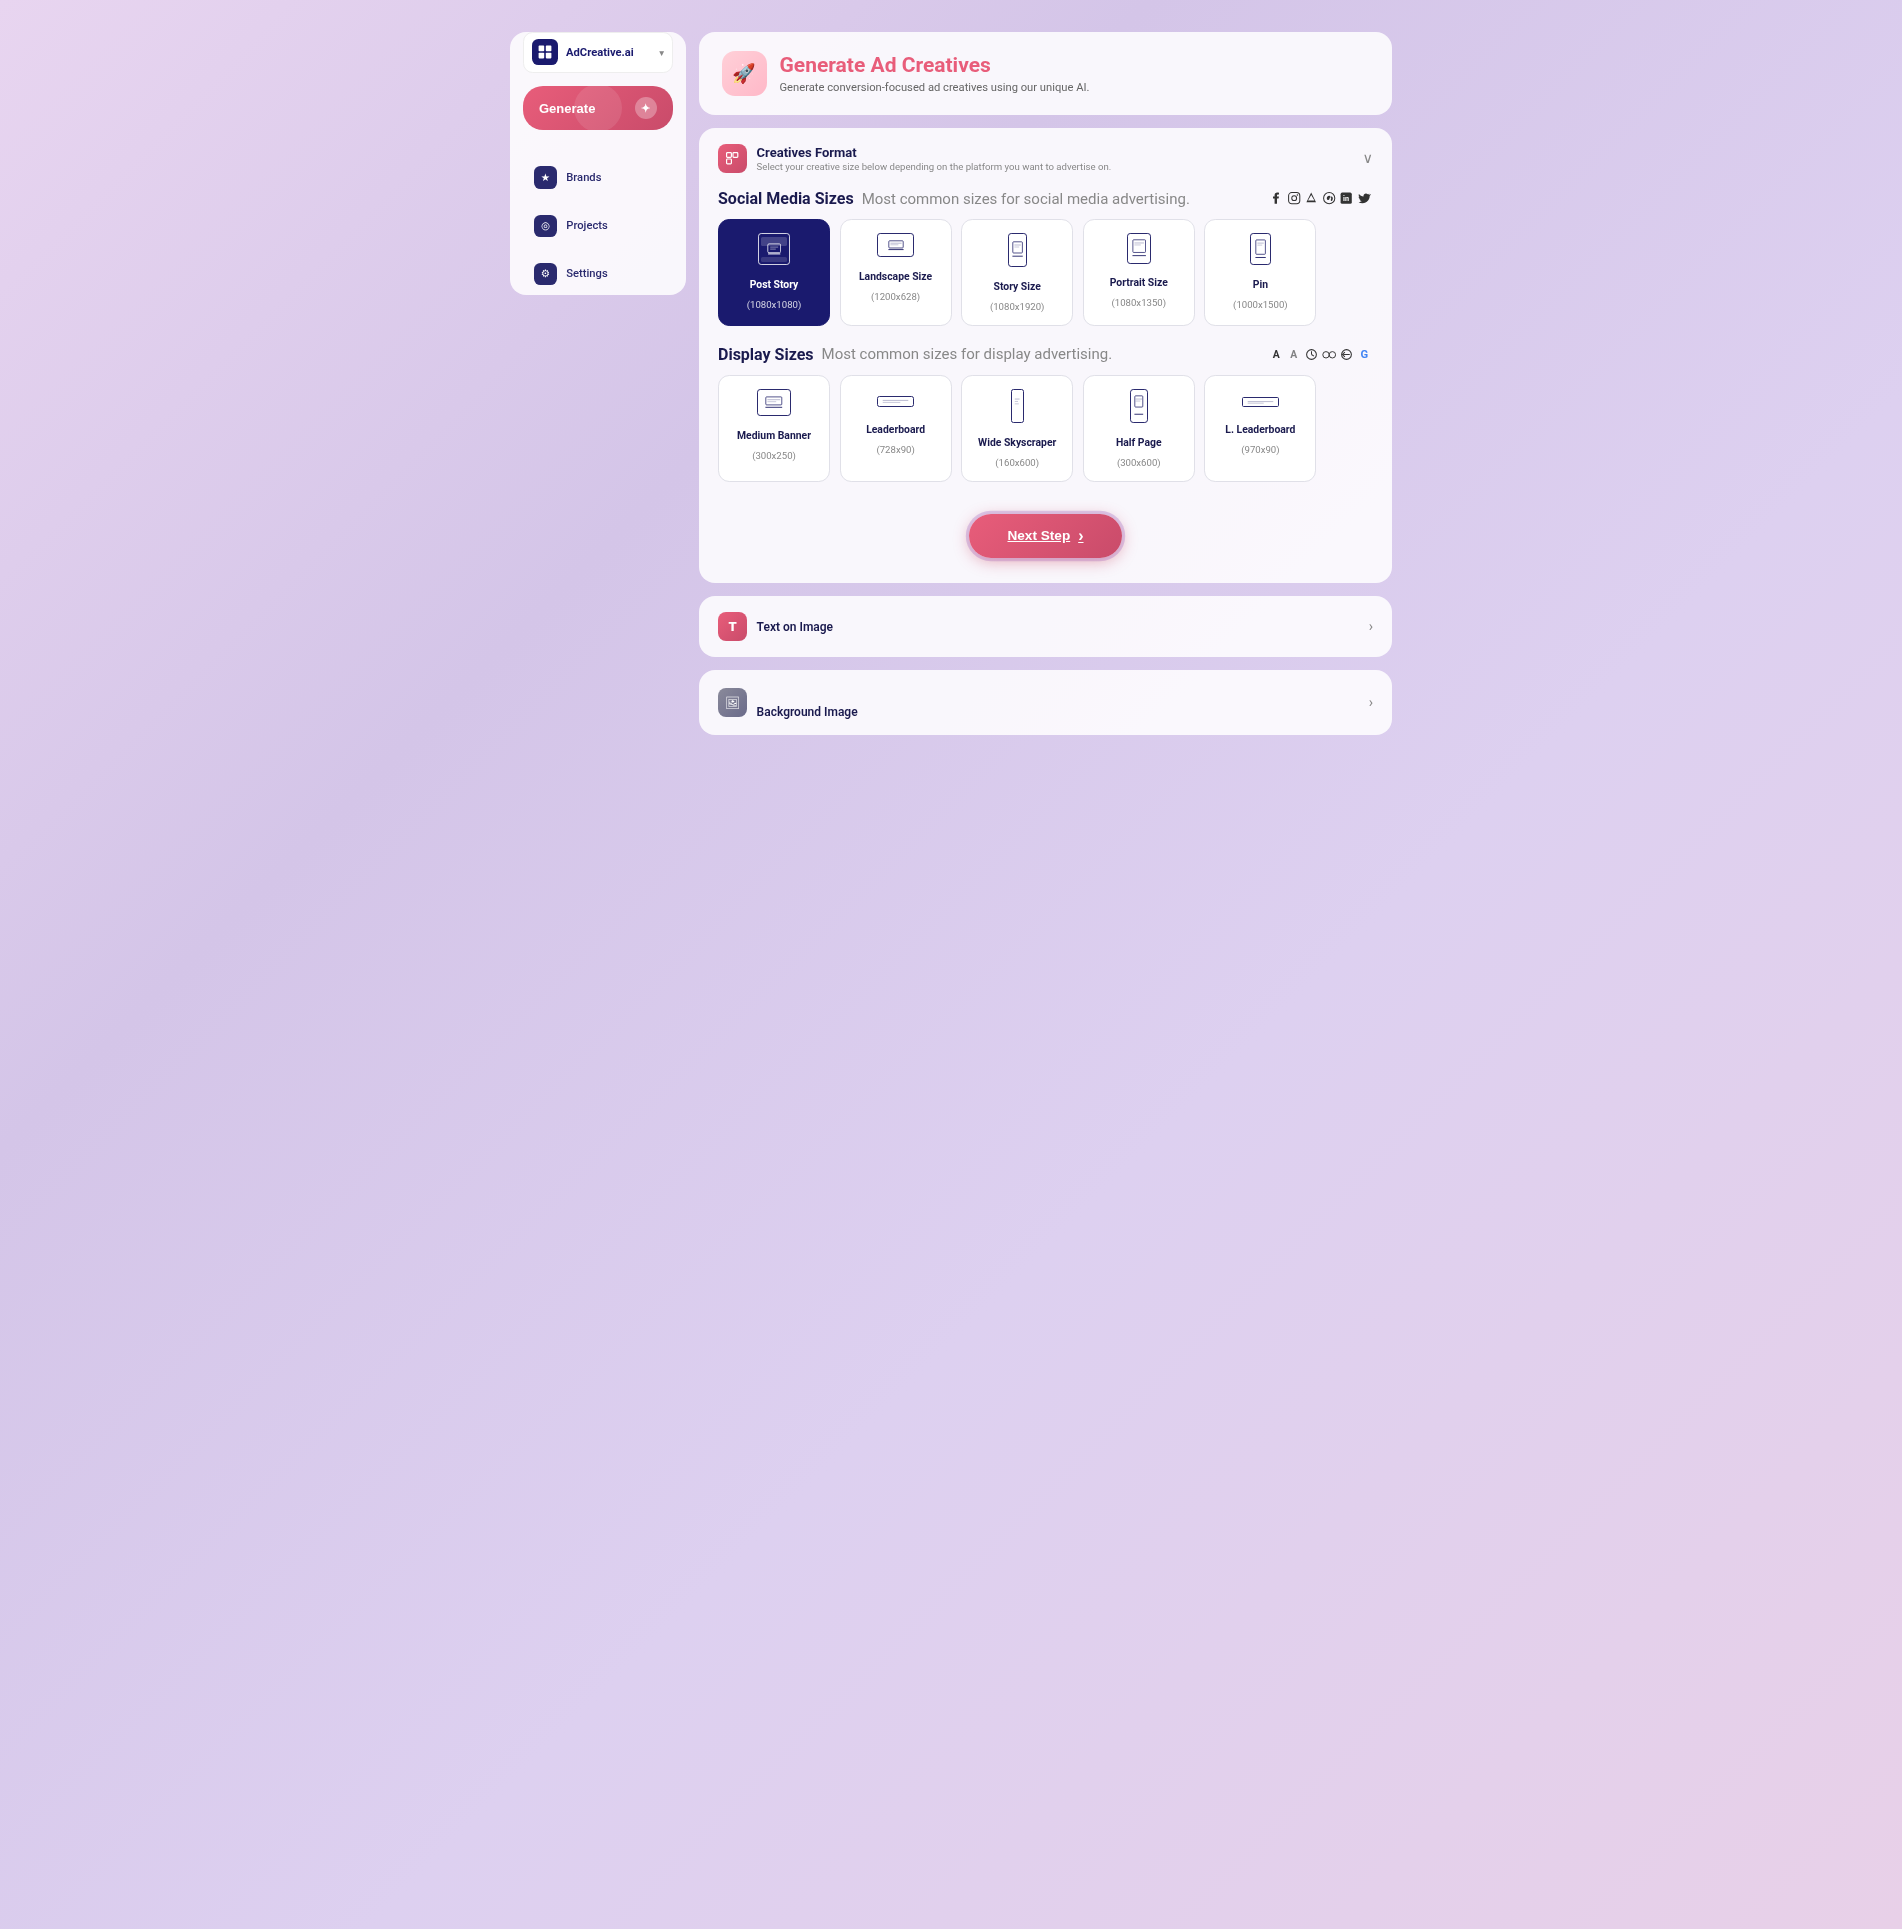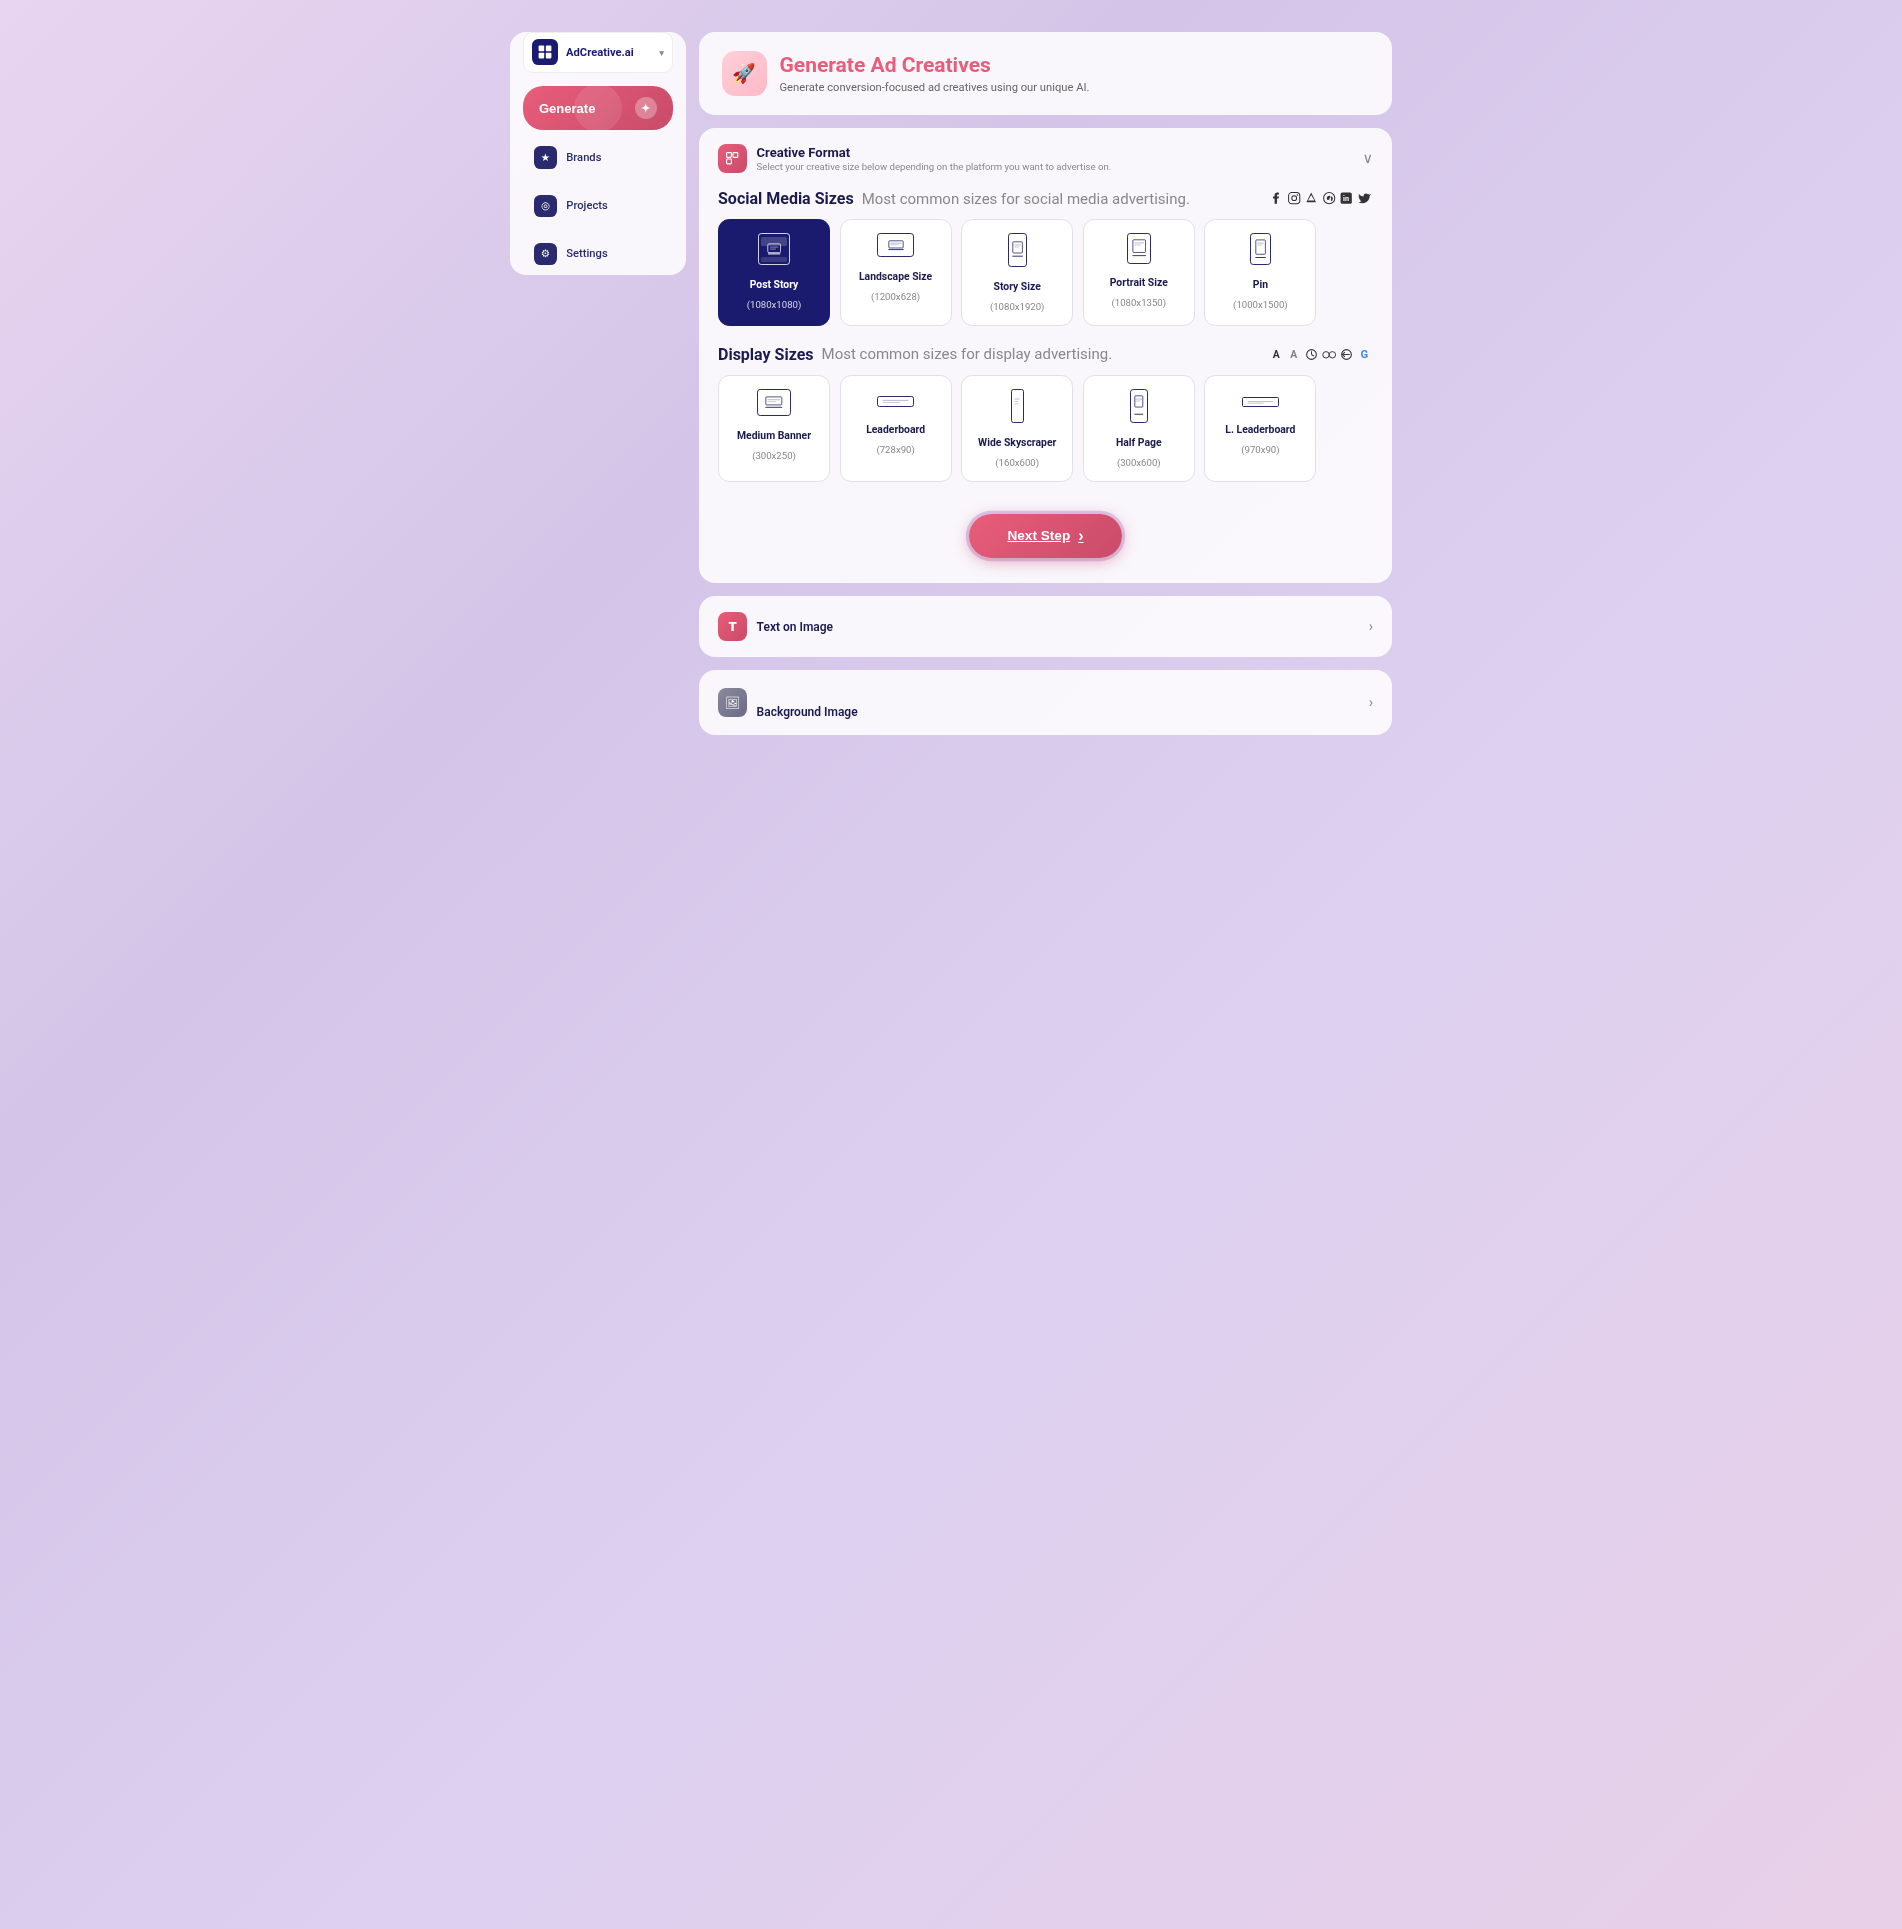--- a/index.html
+++ b/index.html
@@ -64,21 +64,21 @@
       color: white;
       border: none;
       border-radius: 20px;
       padding: 11.2px 16px;
       font-size: 13px;
       font-weight: 700;
       cursor: pointer;
       display: flex;
       align-items: center;
       justify-content: space-between;
-      margin-bottom: 0;
+      margin-bottom: 20px;
       position: relative;
       overflow: hidden;
     }
     .generate-btn::after {
       content: '';
       position: absolute;
       top: 50%;
       left: 50%;
       width: 48px;
       height: 48px;
@@ -420,21 +420,21 @@
       <div class="section-header">
         <div class="section-header-left">
           <div class="section-icon">
             <svg width="14.4" height="14.4" viewBox="0 0 18 18" fill="none" xmlns="http://www.w3.org/2000/svg">
               <rect x="2" y="2" width="6" height="6" rx="1" stroke="white" stroke-width="1.5"></rect>
               <rect x="10" y="2" width="6" height="6" rx="1" stroke="white" stroke-width="1.5"></rect>
               <rect x="2" y="10" width="6" height="6" rx="1" stroke="white" stroke-width="1.5"></rect>
             </svg>
           </div>
           <div class="section-title-block">
-            <h2>Creative Format</h2>
+            <h2>Creatives Format</h2>
             <p>Select your creative size below depending on the platform you want to advertise on.</p>
           </div>
         </div>
         <span class="chevron-down">∨</span>
       </div>
 
       <div class="creative-format-content">
 
         <div class="size-section">
           <div class="size-section-header">

